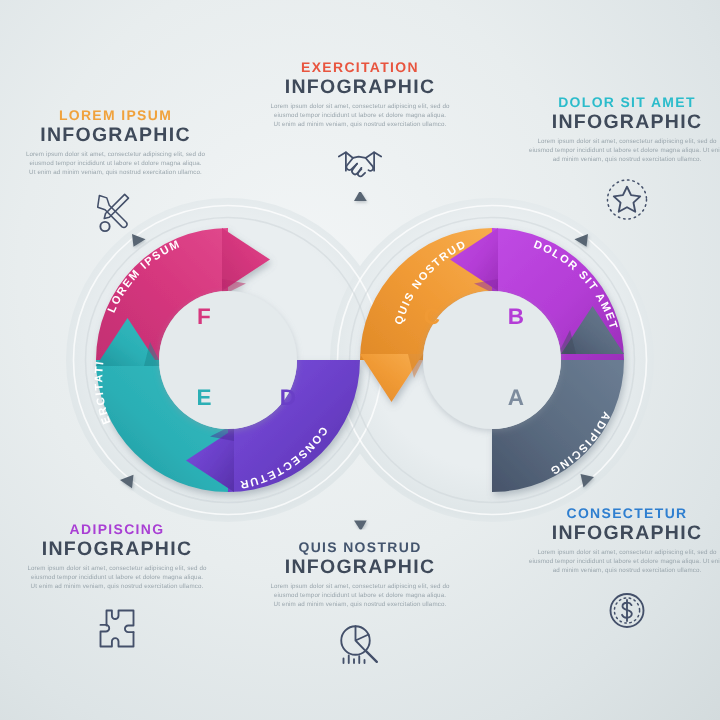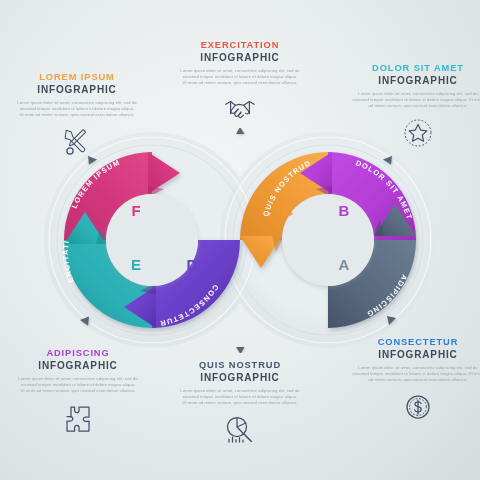--- a/index.html
+++ b/index.html
@@ -12,21 +12,21 @@
 
   #stage { position:absolute; inset:0; width:480px; height:480px; }
 
   
   .block { position:absolute; width:138px; text-align:center; }
   .blk-title {
     font-size:9.3px; font-weight:bold; letter-spacing:.9px;
     line-height:11px; white-space:nowrap;
   }
   .blk-sub {
-    font-size:10px; font-weight:bold; letter-spacing:.85px;
+    font-size:13px; font-weight:bold; letter-spacing:.85px;
     color:#3f4a5a; margin-top:1.5px; line-height:10px;
   }
   .blk-body {
     margin-top:5px; font-size:4.15px; line-height:6.1px;
     color:#9aa6ad; text-align:center; letter-spacing:.08px;
     padding:0 9px;
   }
   .blk-icon { margin-top:7px; height:34px; display:flex; align-items:center; justify-content:center; }
   .blk-icon svg { display:block; }
 

